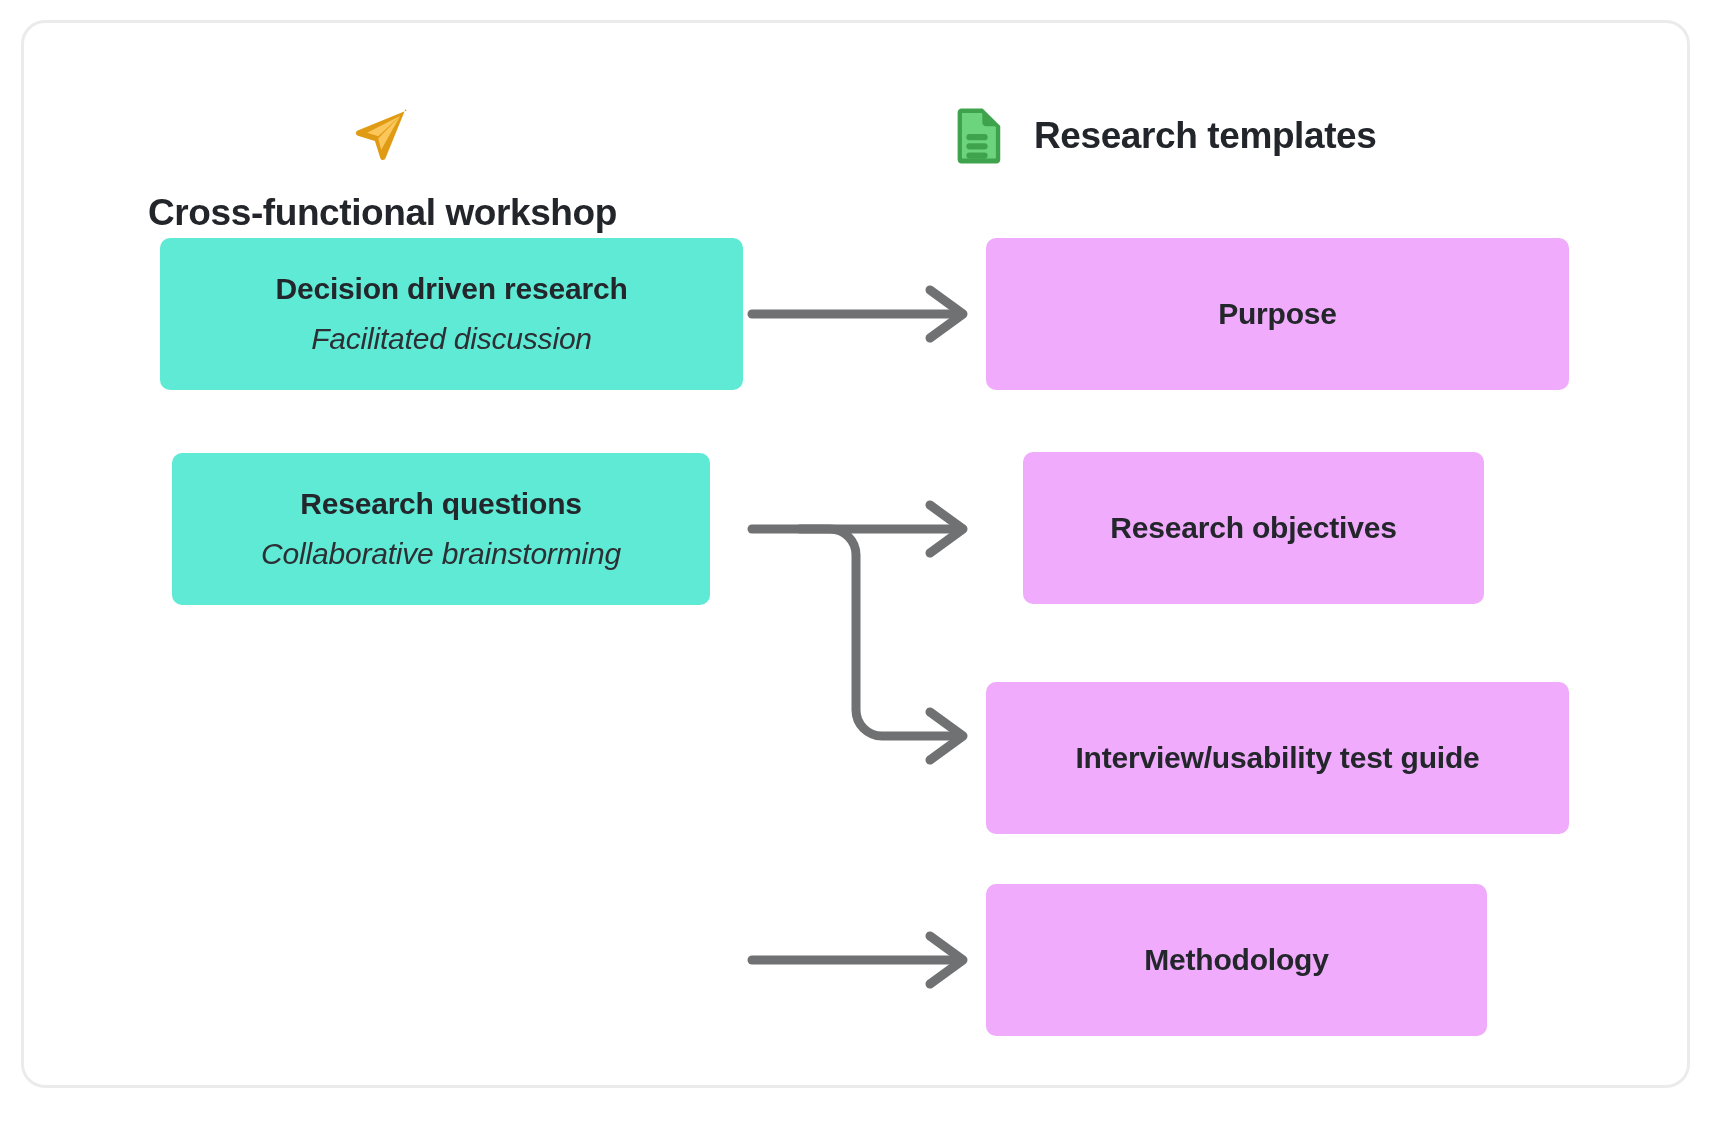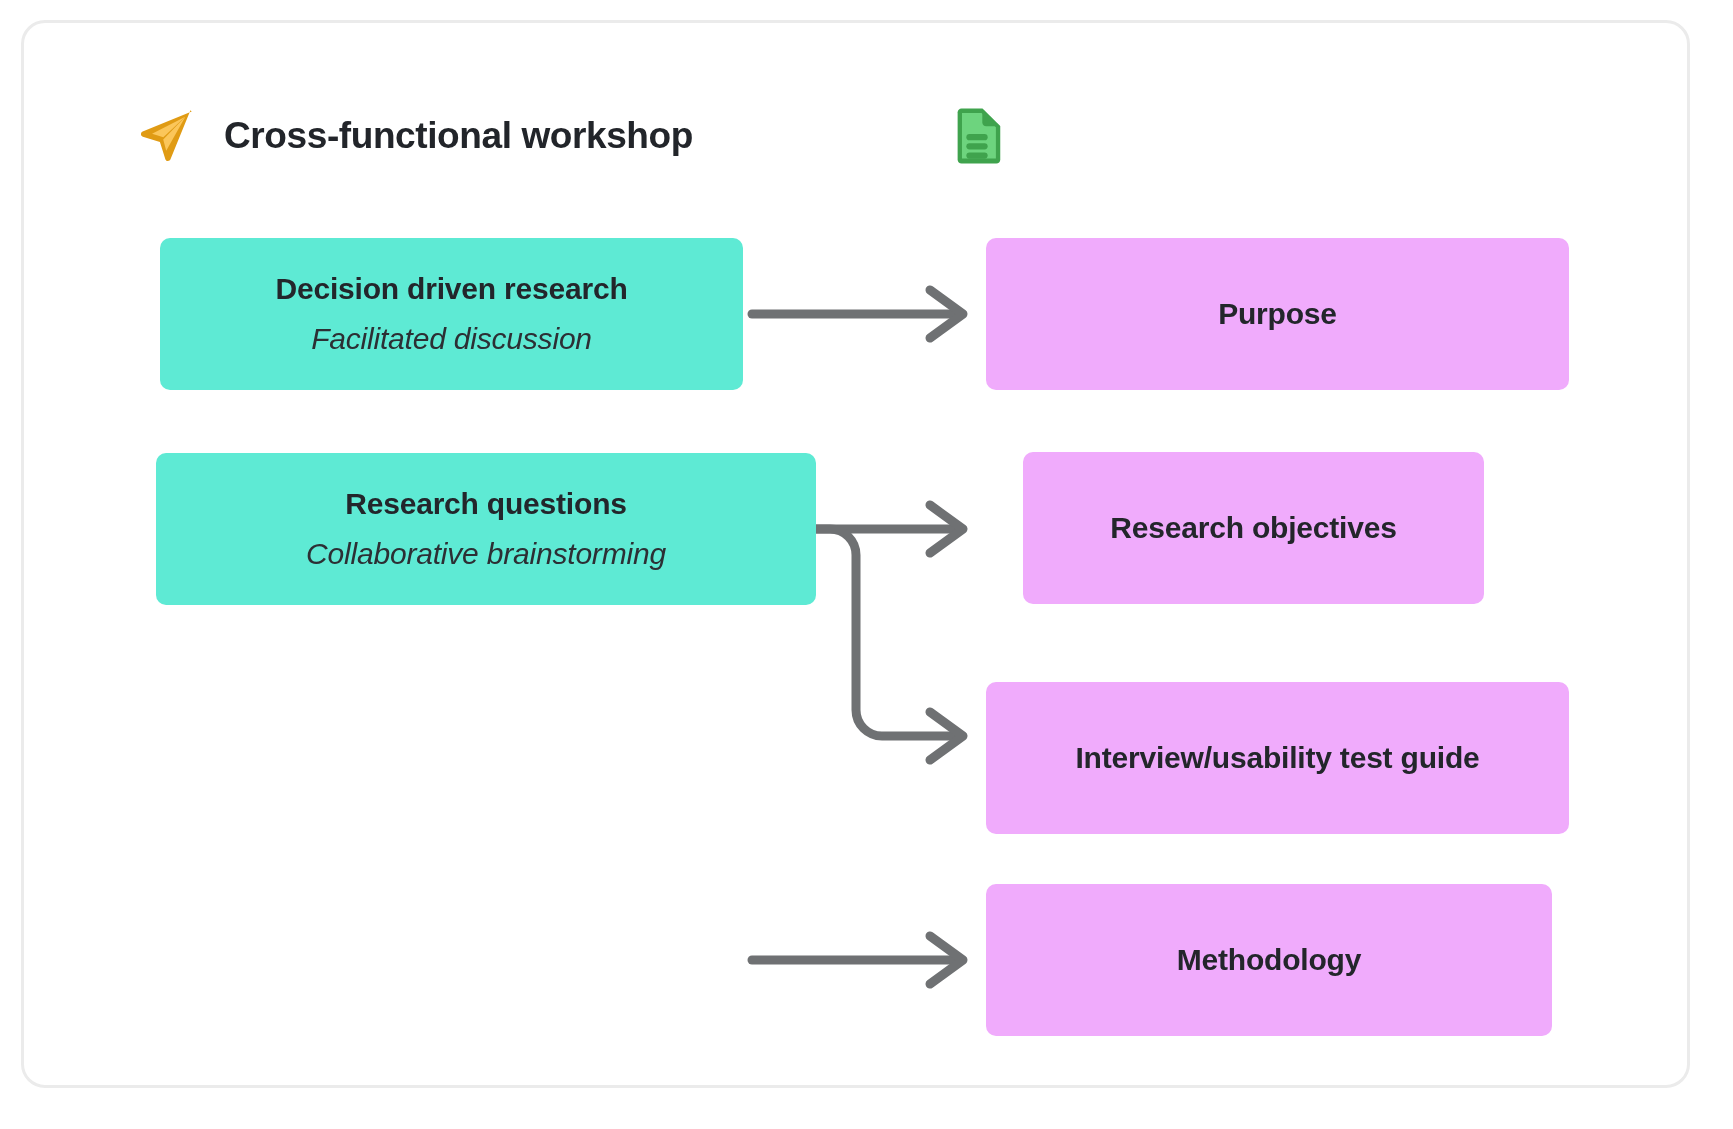--- a/index.html
+++ b/index.html
@@ -35,21 +35,21 @@
   }
 
   
   .col-header {
     position: absolute;
     display: flex;
     align-items: center;
     gap: 26px;
     height: 64px;
   }
-  .col-header.left  { left: 136px; top: 104px; }
+  .col-header.left  { left: 148px; top: 104px; flex-direction: column; }
   .col-header.right { left: 946px; top: 104px; }
 
   .col-title {
     font-size: 37px;
     font-weight: bold;
     color: #22252a;
     letter-spacing: -0.4px;
     white-space: nowrap;
   }
 
@@ -87,28 +87,28 @@
     font-style: italic;
     font-weight: 500;
     color: #2c2f34;
     line-height: 1.3;
     margin-top: 12px;
     letter-spacing: -0.2px;
   }
 
   
   .box-l1 { left: 160px; top: 238px; width: 583px; height: 152px; }
-  .box-l2 { left: 156px; top: 453px; width: 660px; height: 152px; }
+  .box-l2 { left: 172px; top: 453px; width: 538px; height: 152px; }
   .box-l3 { left: 160px; top: 884px; width: 583px; height: 152px; }
 
   
   .box-r1 { left: 986px; top: 238px; width: 583px; height: 152px; }
   .box-r2 { left: 1010px; top: 452px; width: 461px; height: 152px; margin-left: 13px; }
   .box-r3 { left: 986px; top: 682px; width: 583px; height: 152px; }
-  .box-r4 { left: 986px; top: 884px; width: 566px; height: 152px; }
+  .box-r4 { left: 986px; top: 884px; width: 501px; height: 152px; }
 
   
   .connectors {
     position: absolute;
     left: 0;
     top: 0;
     width: 1733px;
     height: 1129px;
     pointer-events: none;
   }
@@ -144,20 +144,21 @@
         <path d="M12 7.5c0-2.2 1.8-4 4-4h21.5L56 22v34.5c0 2.2-1.8 4-4 4H16c-2.2 0-4-1.8-4-4z" fill="#3FA34D"></path>
         <path d="M16.5 8.2h20.2L51.5 23v32.3h-35z" fill="#6DD47E"></path>
         <path d="M37.5 3.5 56 22H41.5c-2.2 0-4-1.8-4-4z" fill="#3FA34D"></path>
         <g fill="#3FA34D">
           <rect x="21" y="30" width="22" height="6.4" rx="3.2"></rect>
           <rect x="21" y="39.5" width="22" height="6.4" rx="3.2"></rect>
           <rect x="21" y="49" width="22" height="6.4" rx="3.2"></rect>
         </g>
       </svg>
     </span>
+    <span class="col-title">Research templates</span>
   </div>
 
   <svg class="connectors" viewBox="0 0 1733 1129">
 
     <g>
       <path class="conn-path" d="M752 314 H 957"></path>
       <path class="conn-path" d="M930 290 L 963 314 L 930 338"></path>
     </g>
 
     <g>

